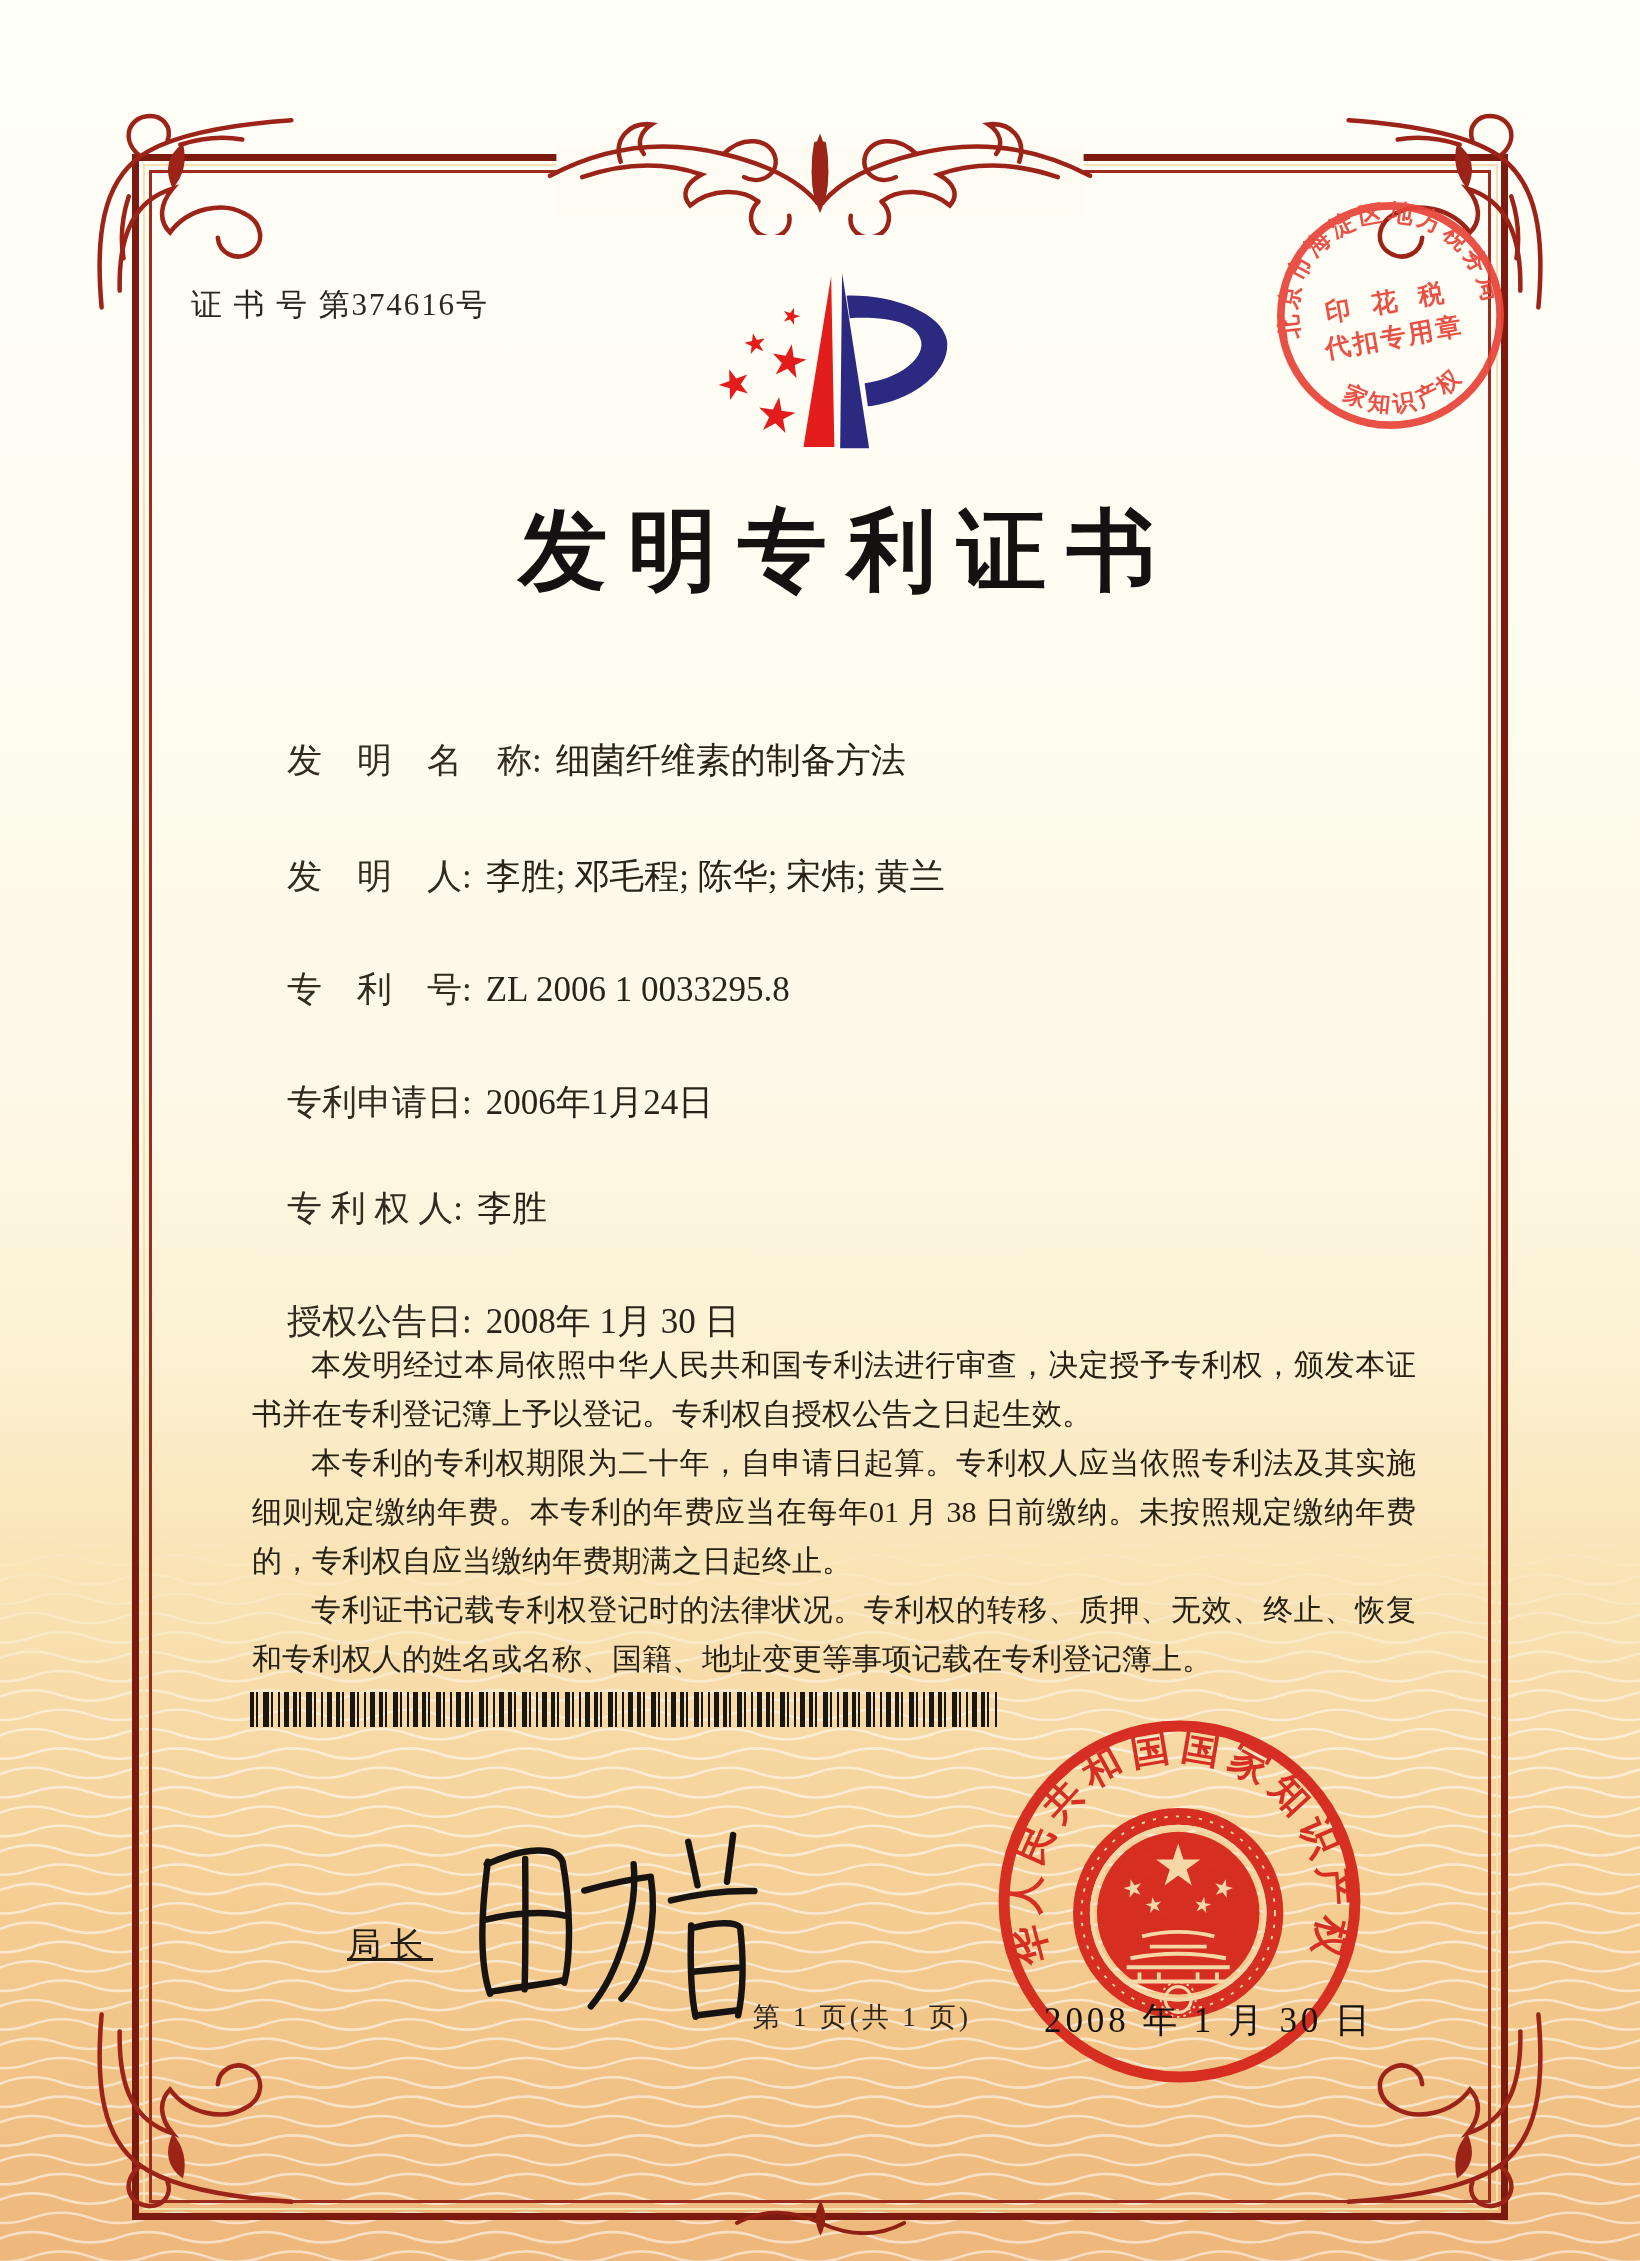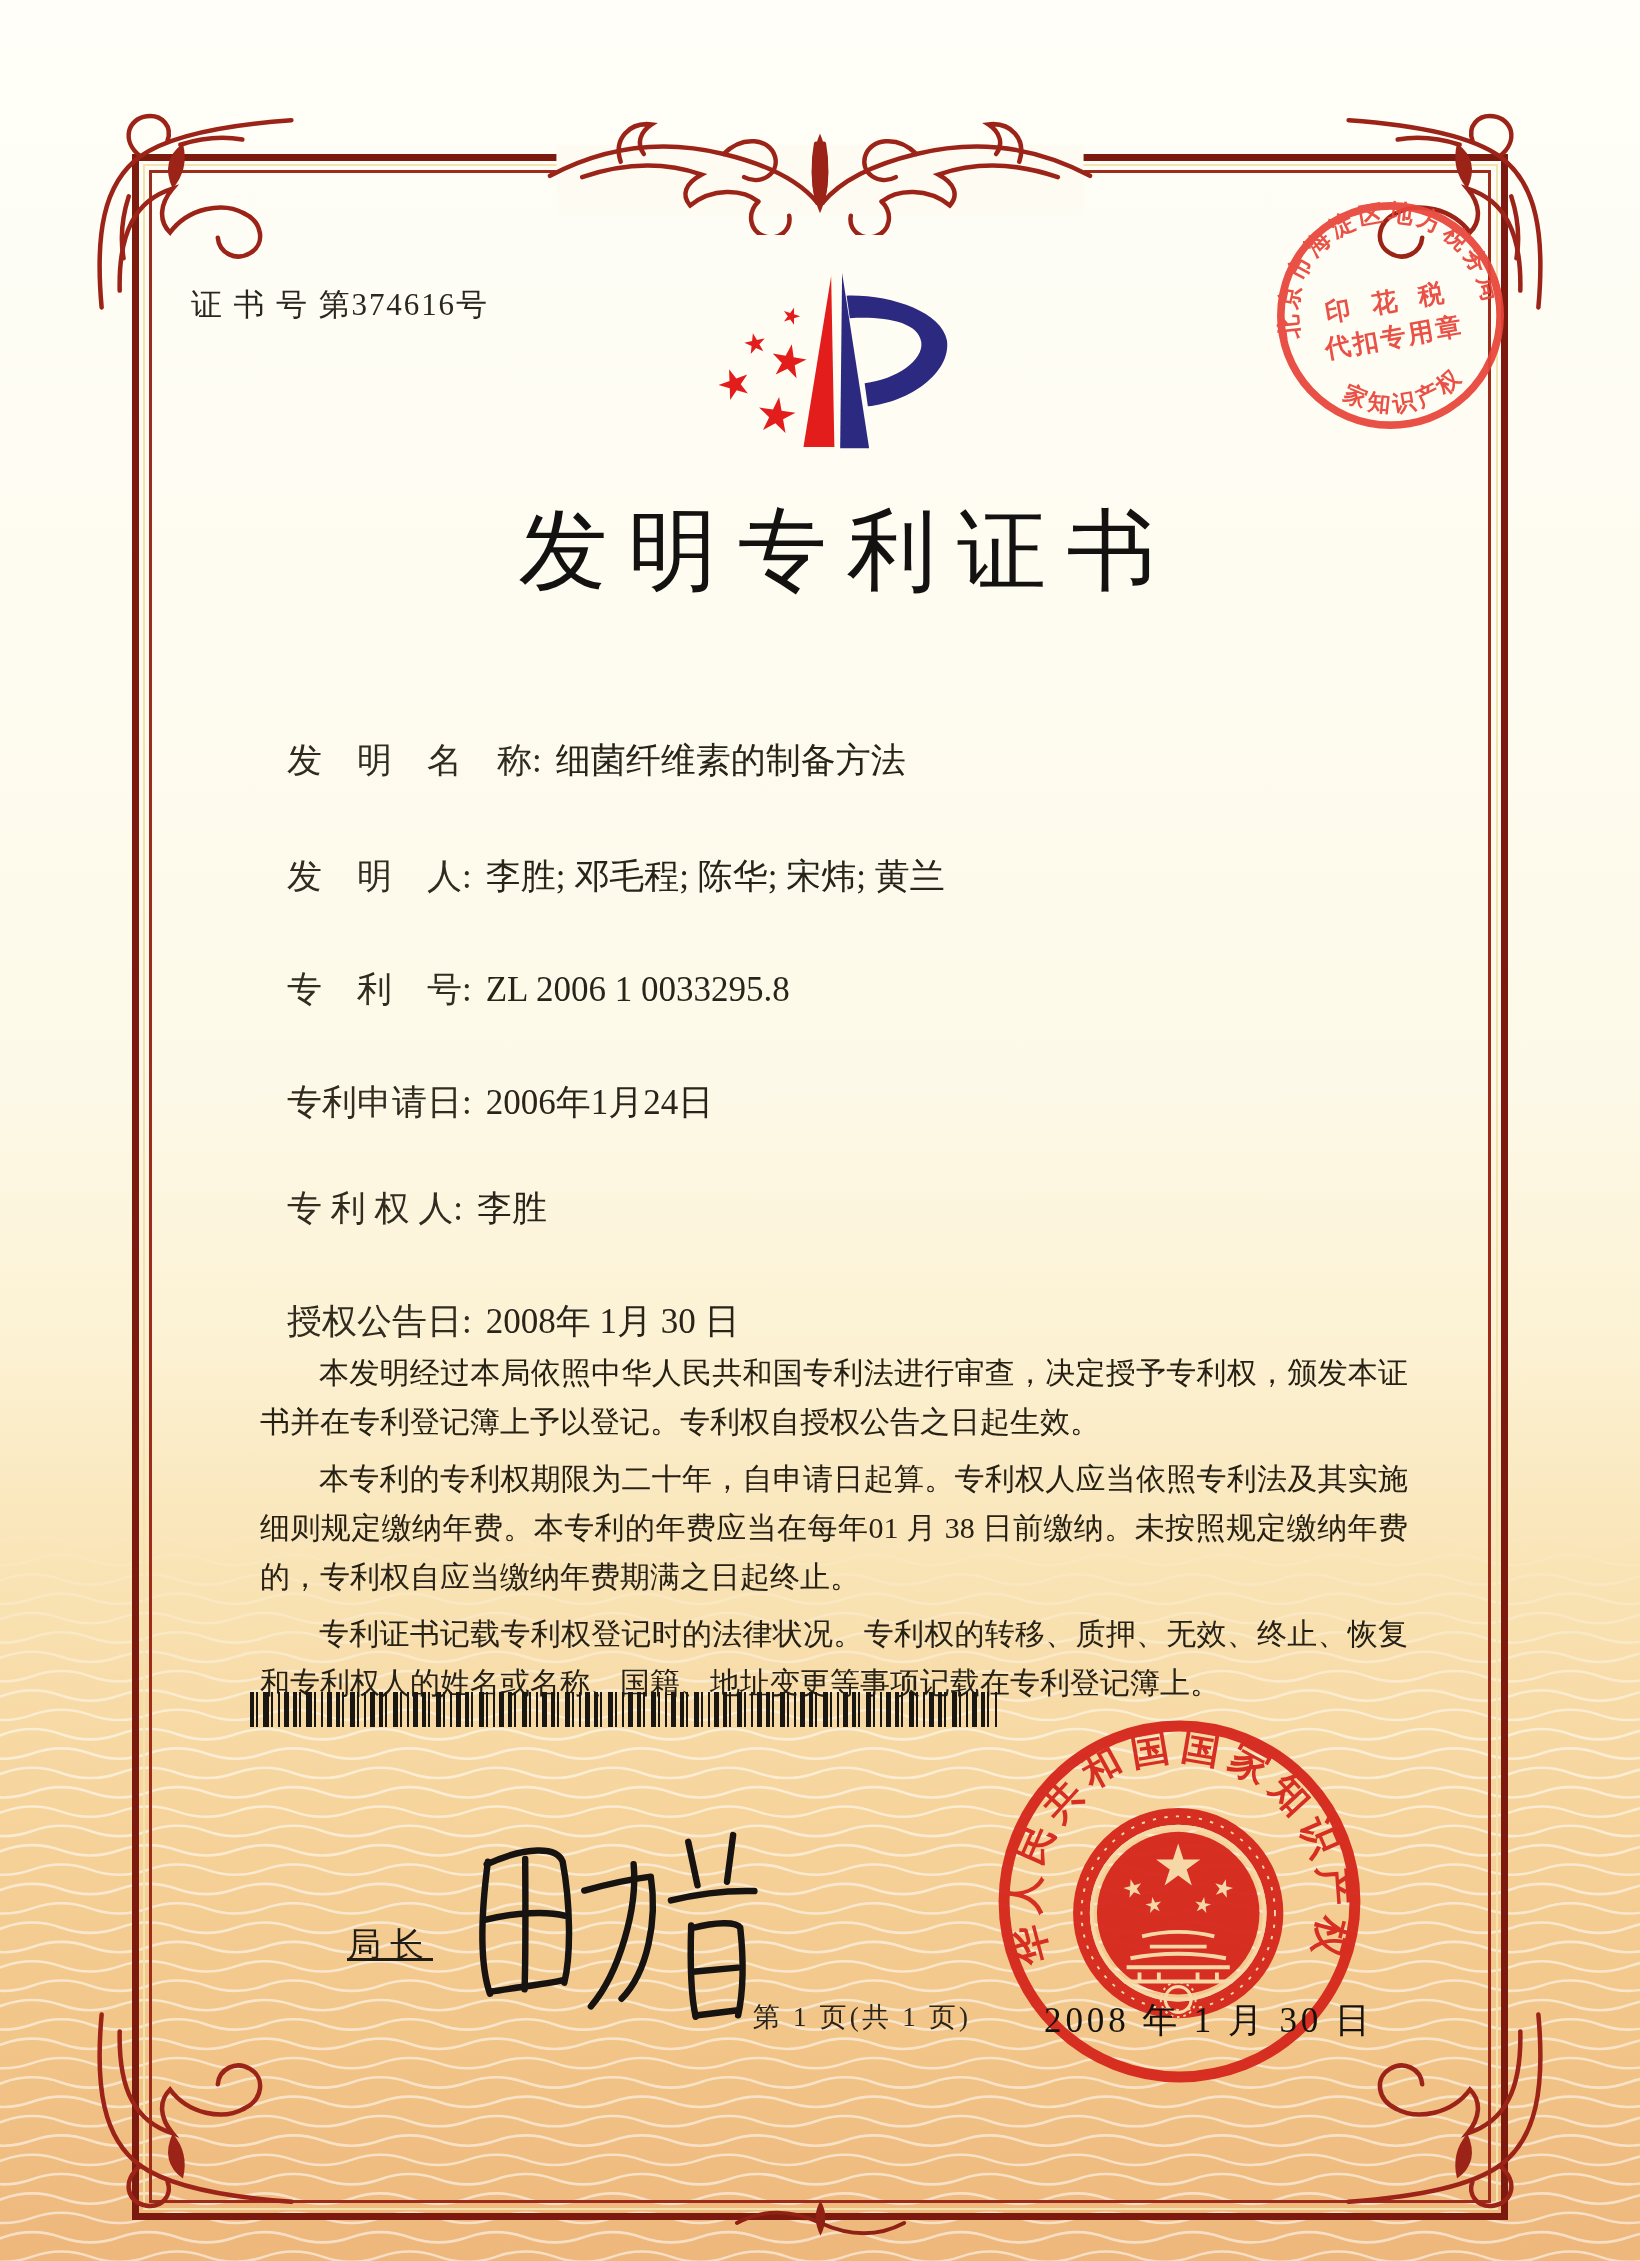--- a/index.html
+++ b/index.html
@@ -13,29 +13,29 @@
       mask-image:linear-gradient(180deg,transparent 0,rgba(0,0,0,.4) 90px,#000 219px);}
   .frame-outer{position:absolute;left:132px;top:154px;width:1376px;height:2066px;
       border:7.7px solid #7c1a0f;box-sizing:border-box;}
   .frame-gap{position:absolute;left:143px;top:164px;width:1355px;height:2046px;
       border:2.6px solid #f3e3ae;box-sizing:border-box;}
   .frame-inner{position:absolute;left:149px;top:170px;width:1342px;height:2033px;
       border:3.9px solid #9d2c1c;box-sizing:border-box;}
   .orn{position:absolute;}
   .cert-no{position:absolute;left:191px;top:284px;font-size:31px;letter-spacing:1.9px;color:#2b2620;white-space:pre;}
   .title{position:absolute;left:837px;top:491px;transform:translateX(-50%);
-      font-size:89px;font-weight:normal;letter-spacing:20.6px;text-indent:20.6px;
+      font-size:89px;font-weight:bold;letter-spacing:20.6px;text-indent:20.6px;
       color:#141210;white-space:nowrap;}
   .field-row{position:absolute;left:252px;font-size:35px;color:#322b20;white-space:pre;}
   .f-label{white-space:pre;}
   .f-value{margin-left:14px;color:#29231a;}
   .body-text{position:absolute;left:252px;top:1340px;width:1164px;
       font-size:30px;line-height:49px;color:#25201656;color:#272115;
       text-align:justify;}
-  .body-text p{margin:8px;text-indent:59px;}
+  .body-text p{margin:0;text-indent:59px;}
   .barcode{position:absolute;left:250px;top:1692px;width:747px;height:35px;
       background-image:repeating-linear-gradient(90deg,
        #1a1713 0 3.9px, transparent 3.9px 6.4px,
        #1a1713 6.4px 8.4px, transparent 8.4px 13.5px,
        #1a1713 13.5px 18.7px, transparent 18.7px 21px,
        #1a1713 21px 23px, transparent 23px 28px,
        #1a1713 28px 30px, transparent 30px 34px,
        #1a1713 34px 39px, transparent 39px 43px);}
   .director{position:absolute;left:347px;top:1922px;font-size:34px;letter-spacing:9px;color:#211c14;text-decoration:underline;}
   .signature{position:absolute;left:445px;top:1806px;transform:rotate(-2deg);}

